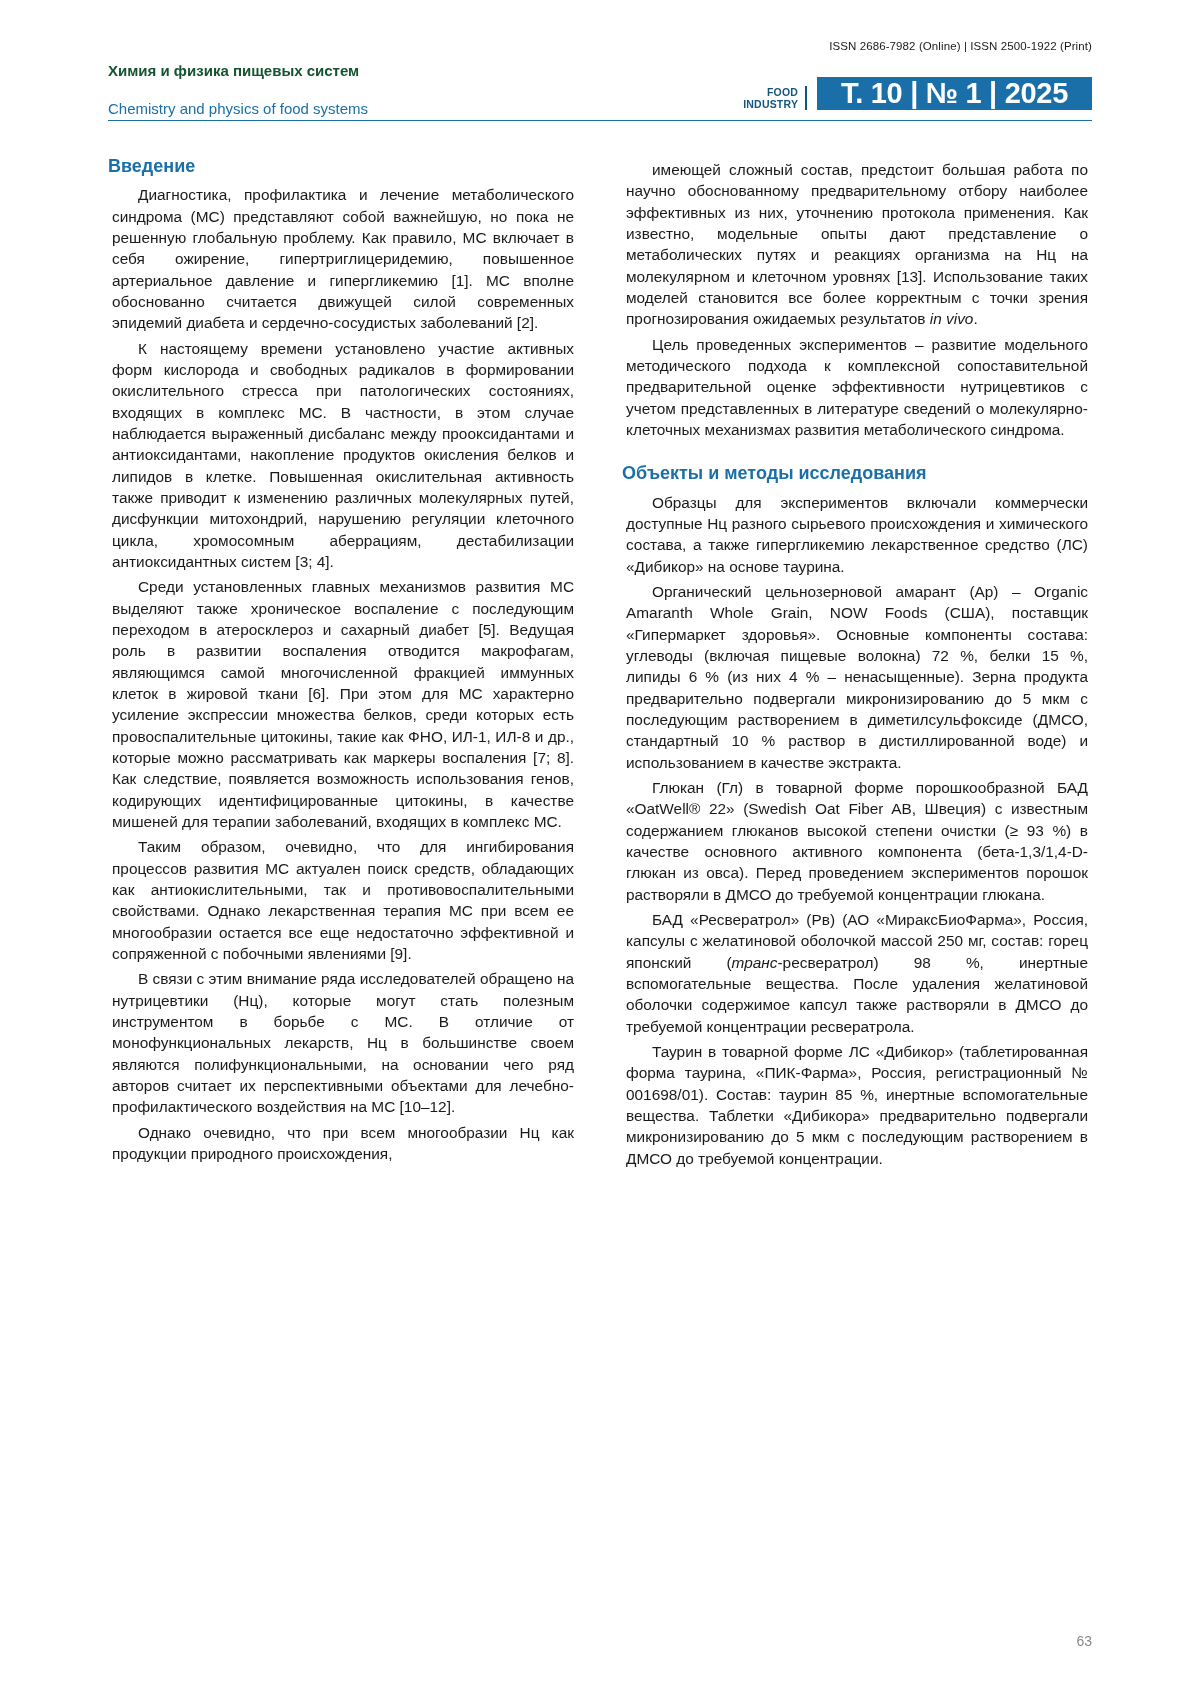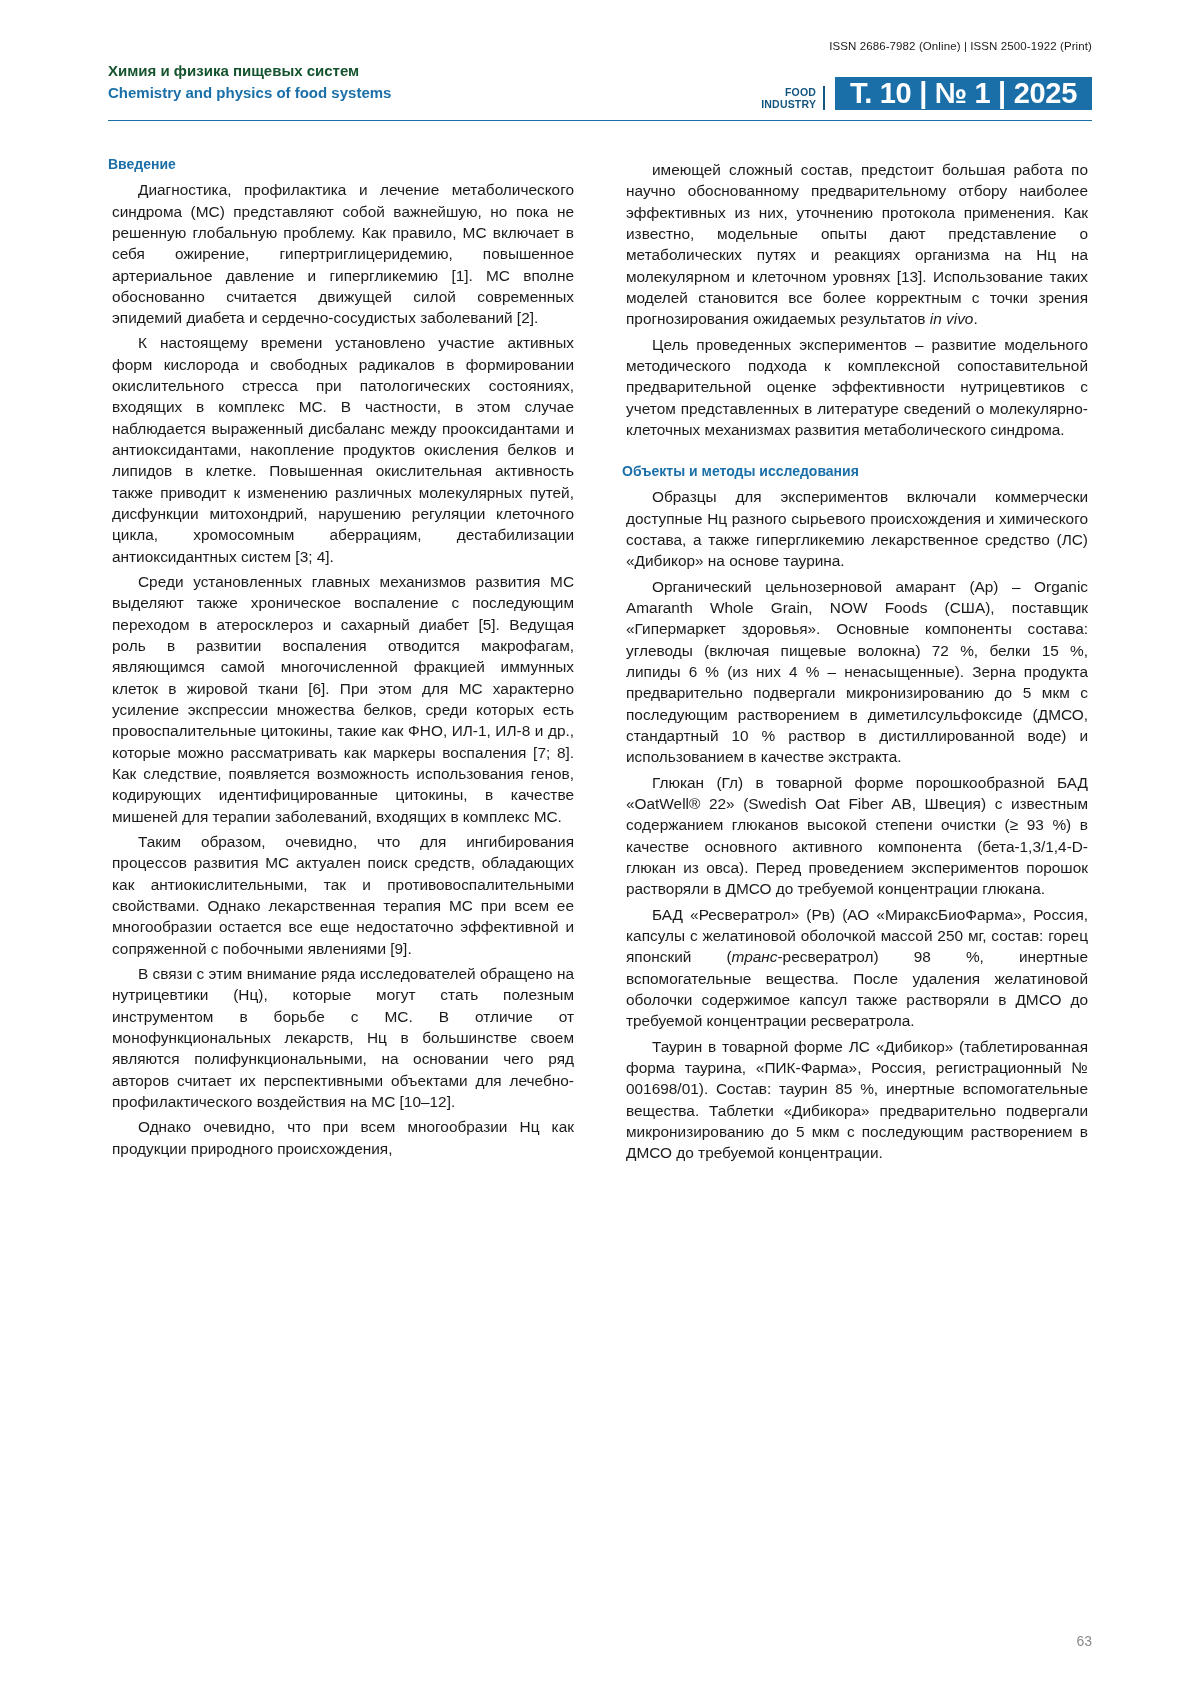--- a/index.html
+++ b/index.html
@@ -37,21 +37,22 @@
     line-height: 1.45;
   }
   .journal-left .ru {
     font-size: 15px;
     color: #14532d;
     font-weight: 700;
   }
   .journal-left .en {
     font-size: 15px;
     color: #1a6fa8;
-    font-weight: 700;
+    font-weight: 400;
+    margin-top: 16px;
   }
   .header-rule {
     position: absolute;
     left: 108px;
     right: 108px;
     top: 120px;
     height: 0;
     border-top: 1px solid #1a6fa8;
   }
   .masthead {
@@ -85,39 +86,39 @@
     line-height: 0.96;
     letter-spacing: -0.5px;
   }
   .masthead-vol {
     background: #1a6fa8;
     color: #ffffff;
     font-size: 29px;
     font-weight: 700;
     display: flex;
     align-items: center;
-    padding: 0 15px;
+    padding: 0 24px;
     letter-spacing: -0.3px;
     white-space: nowrap;
   }
 
   
   .content {
     position: absolute;
     left: 108px;
     top: 155px;
     width: 984px;
     display: flex;
     gap: 44px;
   }
   .column {
     width: 470px;
   }
   h2.section-title {
-    font-size: 14px;
+    font-size: 18px;
     font-weight: 700;
     color: #1a6fa8;
     margin: 0 0 6px 0;
     line-height: 1.3;
   }
   h2.section-title.spaced {
     margin-top: 22px;
   }
   p.para {
     margin: 4px;

